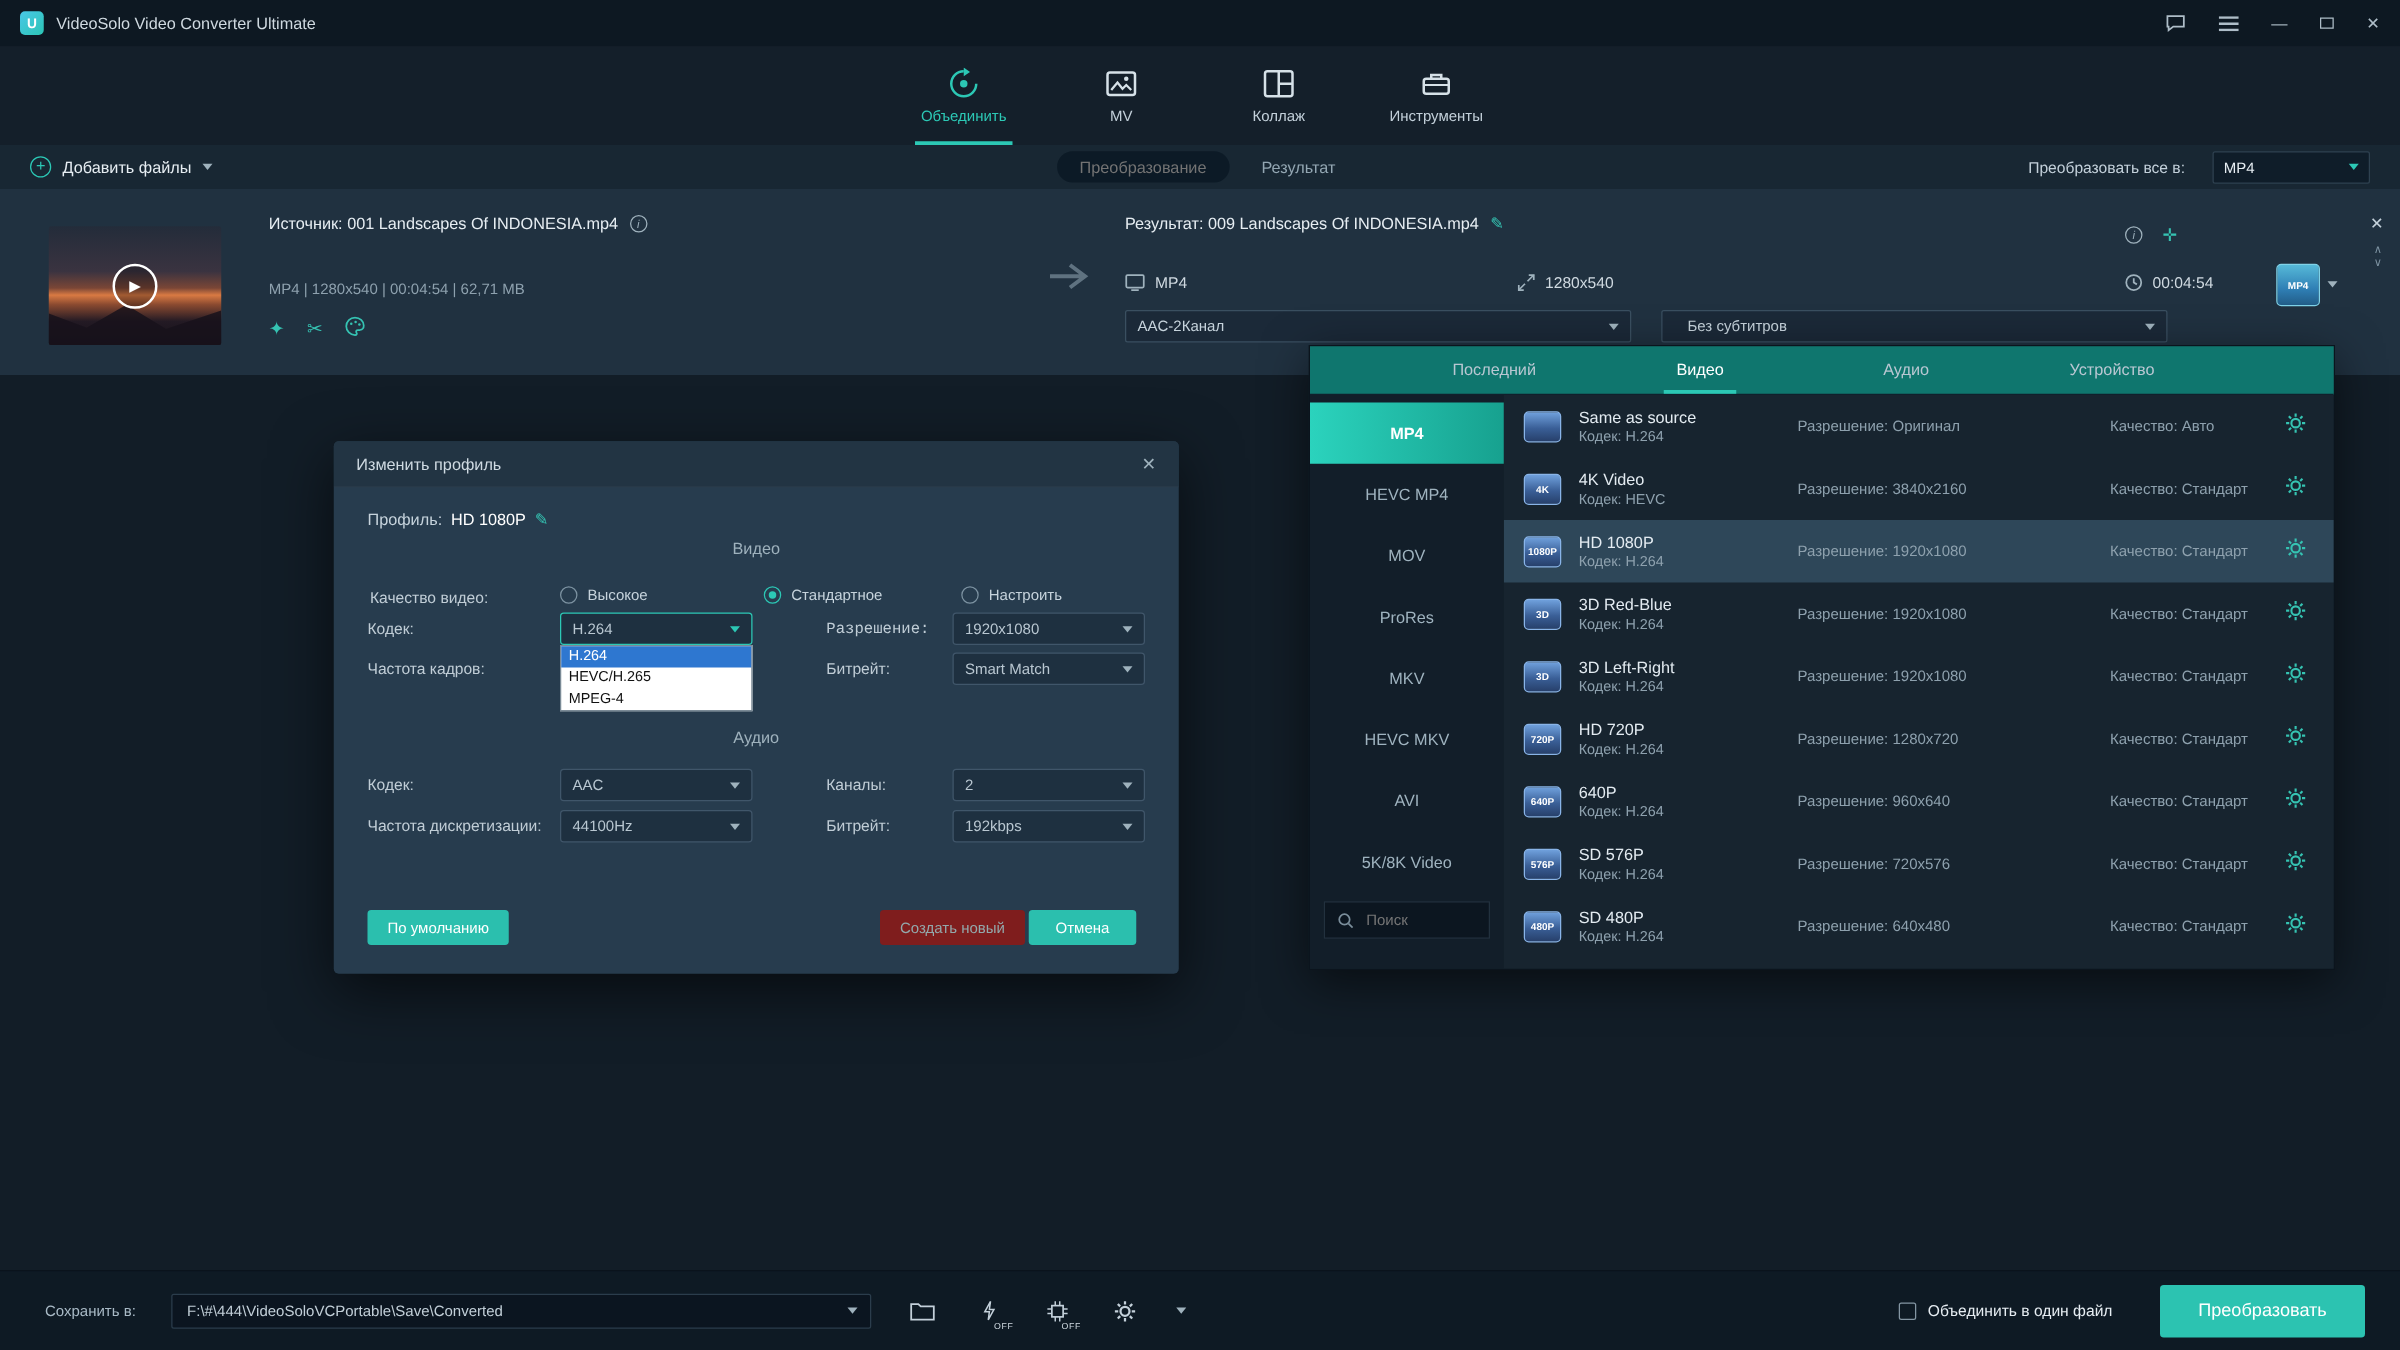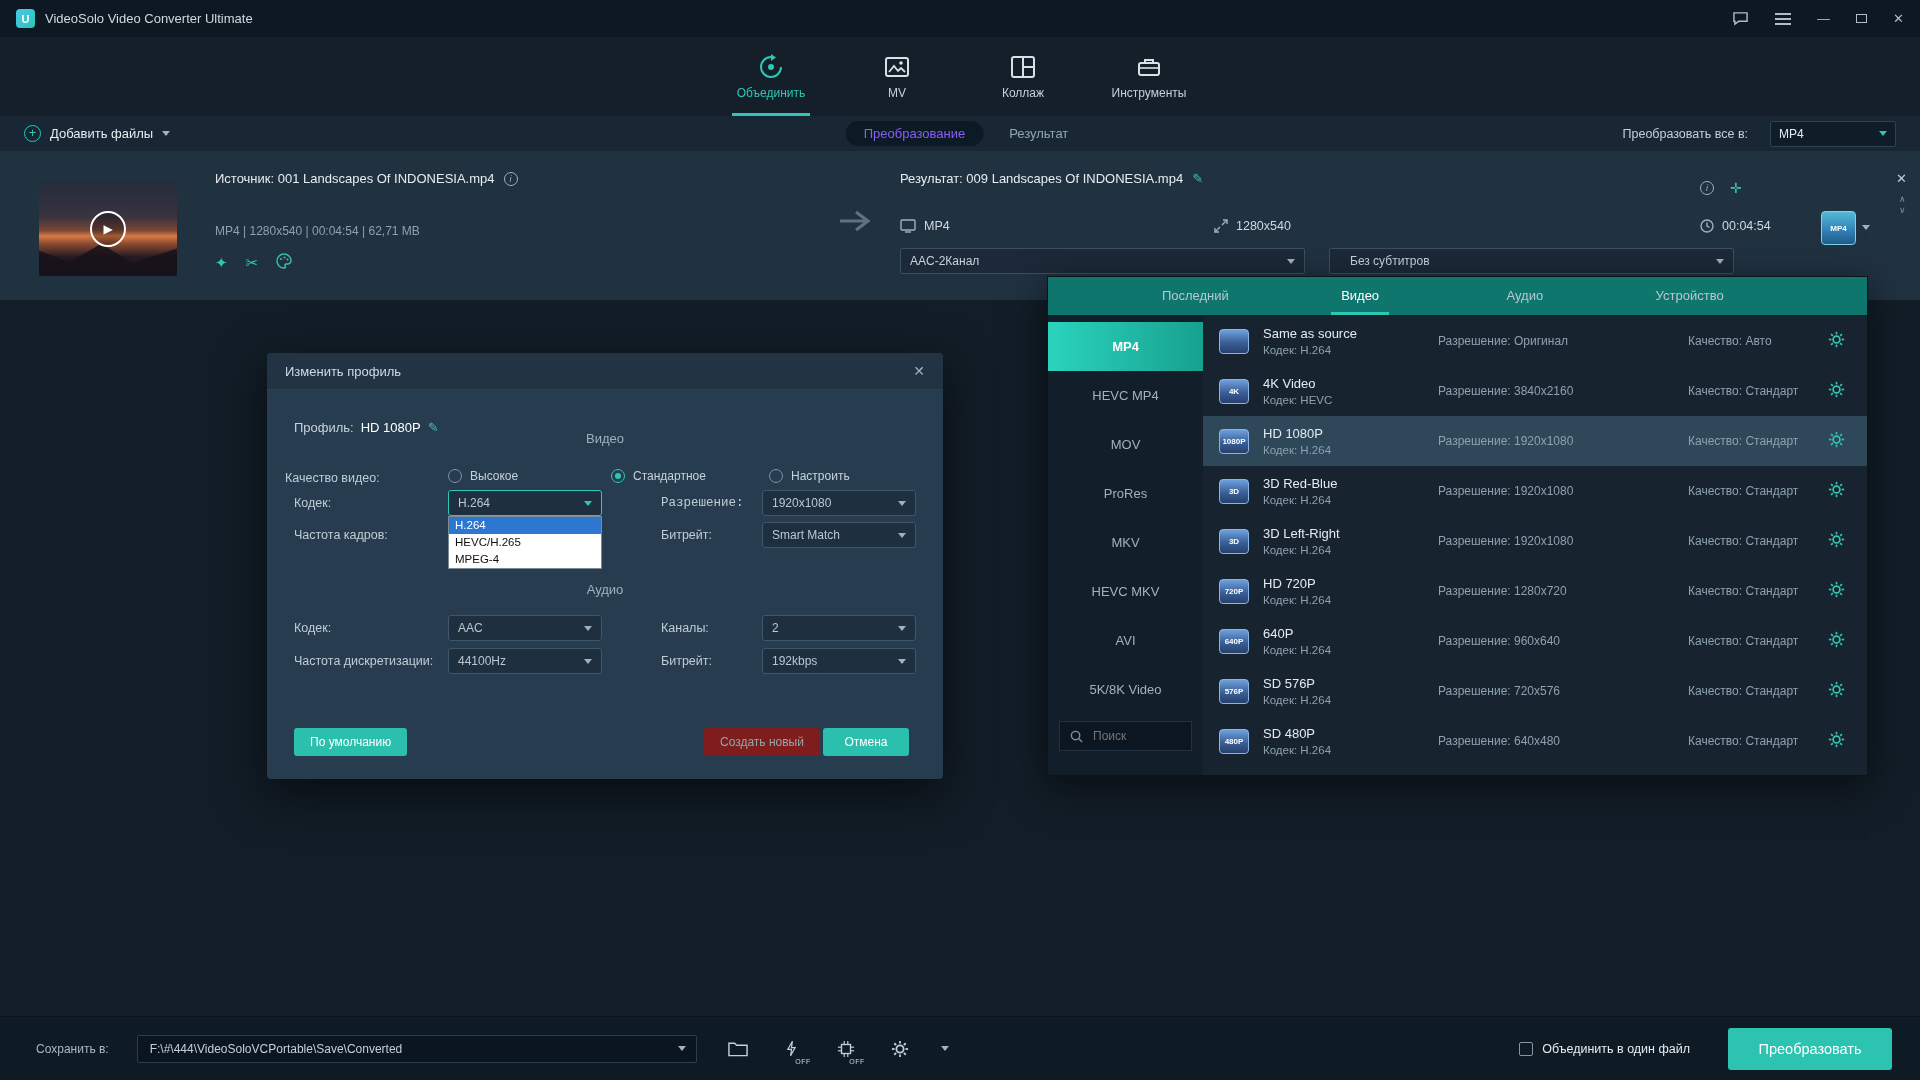--- a/index.html
+++ b/index.html
@@ -33,21 +33,21 @@
   .subbar { position:absolute; left:0; top:116px; right:0; height:35px;
     background:#182733; display:flex; align-items:center; padding:0 24px; }
   .addfiles { display:flex; align-items:center; gap:9px; font-size:13px; color:#e6edf2; }
   .plus-circle { width:17px; height:17px; border:1.5px solid #2cc8b5; border-radius:50%;
     color:#2cc8b5; font-size:13px; line-height:14px; text-align:center; }
   .caret { width:0; height:0; border-left:4px solid transparent; border-right:4px solid transparent;
     border-top:5px solid #9fb2bd; display:inline-block; }
   .caret.teal { border-top-color:#2cc8b5; }
   .view-pills { position:absolute; left:50%; transform:translateX(-50%); display:flex;
     align-items:center; gap:20px; }
-  .pill-active { background:#0c1a26; border-radius:13px; padding:5px 18px; font-size:13px; color:#8b5cf6; }
+  .pill-active { background:#0c1a26; border-radius:13px; padding:5px 18px; font-size:13px; color:#737373; }
   .pill { font-size:13px; color:#93a6b2; padding:5px 6px; }
   .convert-all { position:absolute; right:24px; display:flex; align-items:center; gap:22px; }
   .convert-all-label { font-size:12.5px; color:#c3d0da; }
   .mini-select { width:126px; height:26px; background:#0f1d29; border:1px solid #2e4150;
     border-radius:2px; display:flex; align-items:center; justify-content:space-between;
     padding:0 8px; font-size:12px; color:#e6edf2; }
   
   .filerow { position:absolute; left:0; top:151px; right:0; height:149px; background:#203140; }
   .thumb { position:absolute; left:39px; top:30px; width:138px; height:95px; border-radius:2px;
     overflow:hidden;
@@ -114,21 +114,21 @@
   .p-qual { width:120px; font-size:12px; color:#8ea1ae; }
   .p-gear { margin-left:auto; margin-right:22px; }
   
   .dialog { position:absolute; left:267px; top:353px; width:676px; height:426px;
     background:#273c4e; border-radius:4px; box-shadow:0 14px 48px rgba(0,0,0,.6); z-index:30; }
   .dlg-header { height:37px; background:#223443; border-radius:4px 4px 0 0;
     border-bottom:1px solid rgba(255,255,255,.05); display:flex; align-items:center;
     padding:0 18px; font-size:13px; color:#cfdae2; }
   .dlg-close { margin-left:auto; color:#9fb2bd; font-size:14px; }
   .dlg-profile { position:absolute; left:27px; top:55px; display:flex; align-items:center; gap:7px;
-    font-size:13px;margin-top:12px; }
+    font-size:13px; }
   .dlg-profile .lbl { color:#c6d3dc; } .dlg-profile .val { color:#fff; }
   .dlg-section { position:absolute; left:0; width:100%; text-align:center; font-size:13px; color:#9fb2bd; }
   .f-label { position:absolute; font-size:12.5px; color:#c0cdd6; line-height:26px; }
   .f-field { position:absolute; width:154px; height:26px; background:#1e3040;
     border:1px solid #40566a; border-radius:3px; display:flex; align-items:center;
     justify-content:space-between; padding:0 9px; font-size:12px; color:#b9c7d1; }
   .f-field.open { border-color:#2cc8b5; }
   .radio-item { position:absolute; top:116px; display:flex; align-items:center; gap:8px;
     font-size:12px; color:#c6d3dc; }
   .radio-dot { width:14px; height:14px; border:1.5px solid #7d93a2; border-radius:50%; flex:none;
@@ -571,21 +571,21 @@
     </div>
 
     <div class="dlg-profile">
       <span class="lbl">Профиль:</span>
       <span class="val">HD 1080P</span>
       <span class="pencil">✎</span>
     </div>
 
     <div class="dlg-section" style="top:78px;">Видео</div>
 
-    <span class="f-label" style="left:18px; top:112px;">Качество видео:</span>
+    <span class="f-label" style="left:29px; top:112px;">Качество видео:</span>
     <div class="radio-item" style="left:181px;">
       <span class="radio-dot"></span>
       <span>Высокое</span>
     </div>
     <div class="radio-item checked" style="left:344px;">
       <span class="radio-dot"></span>
       <span>Стандартное</span>
     </div>
     <div class="radio-item" style="left:502px;">
       <span class="radio-dot"></span>

